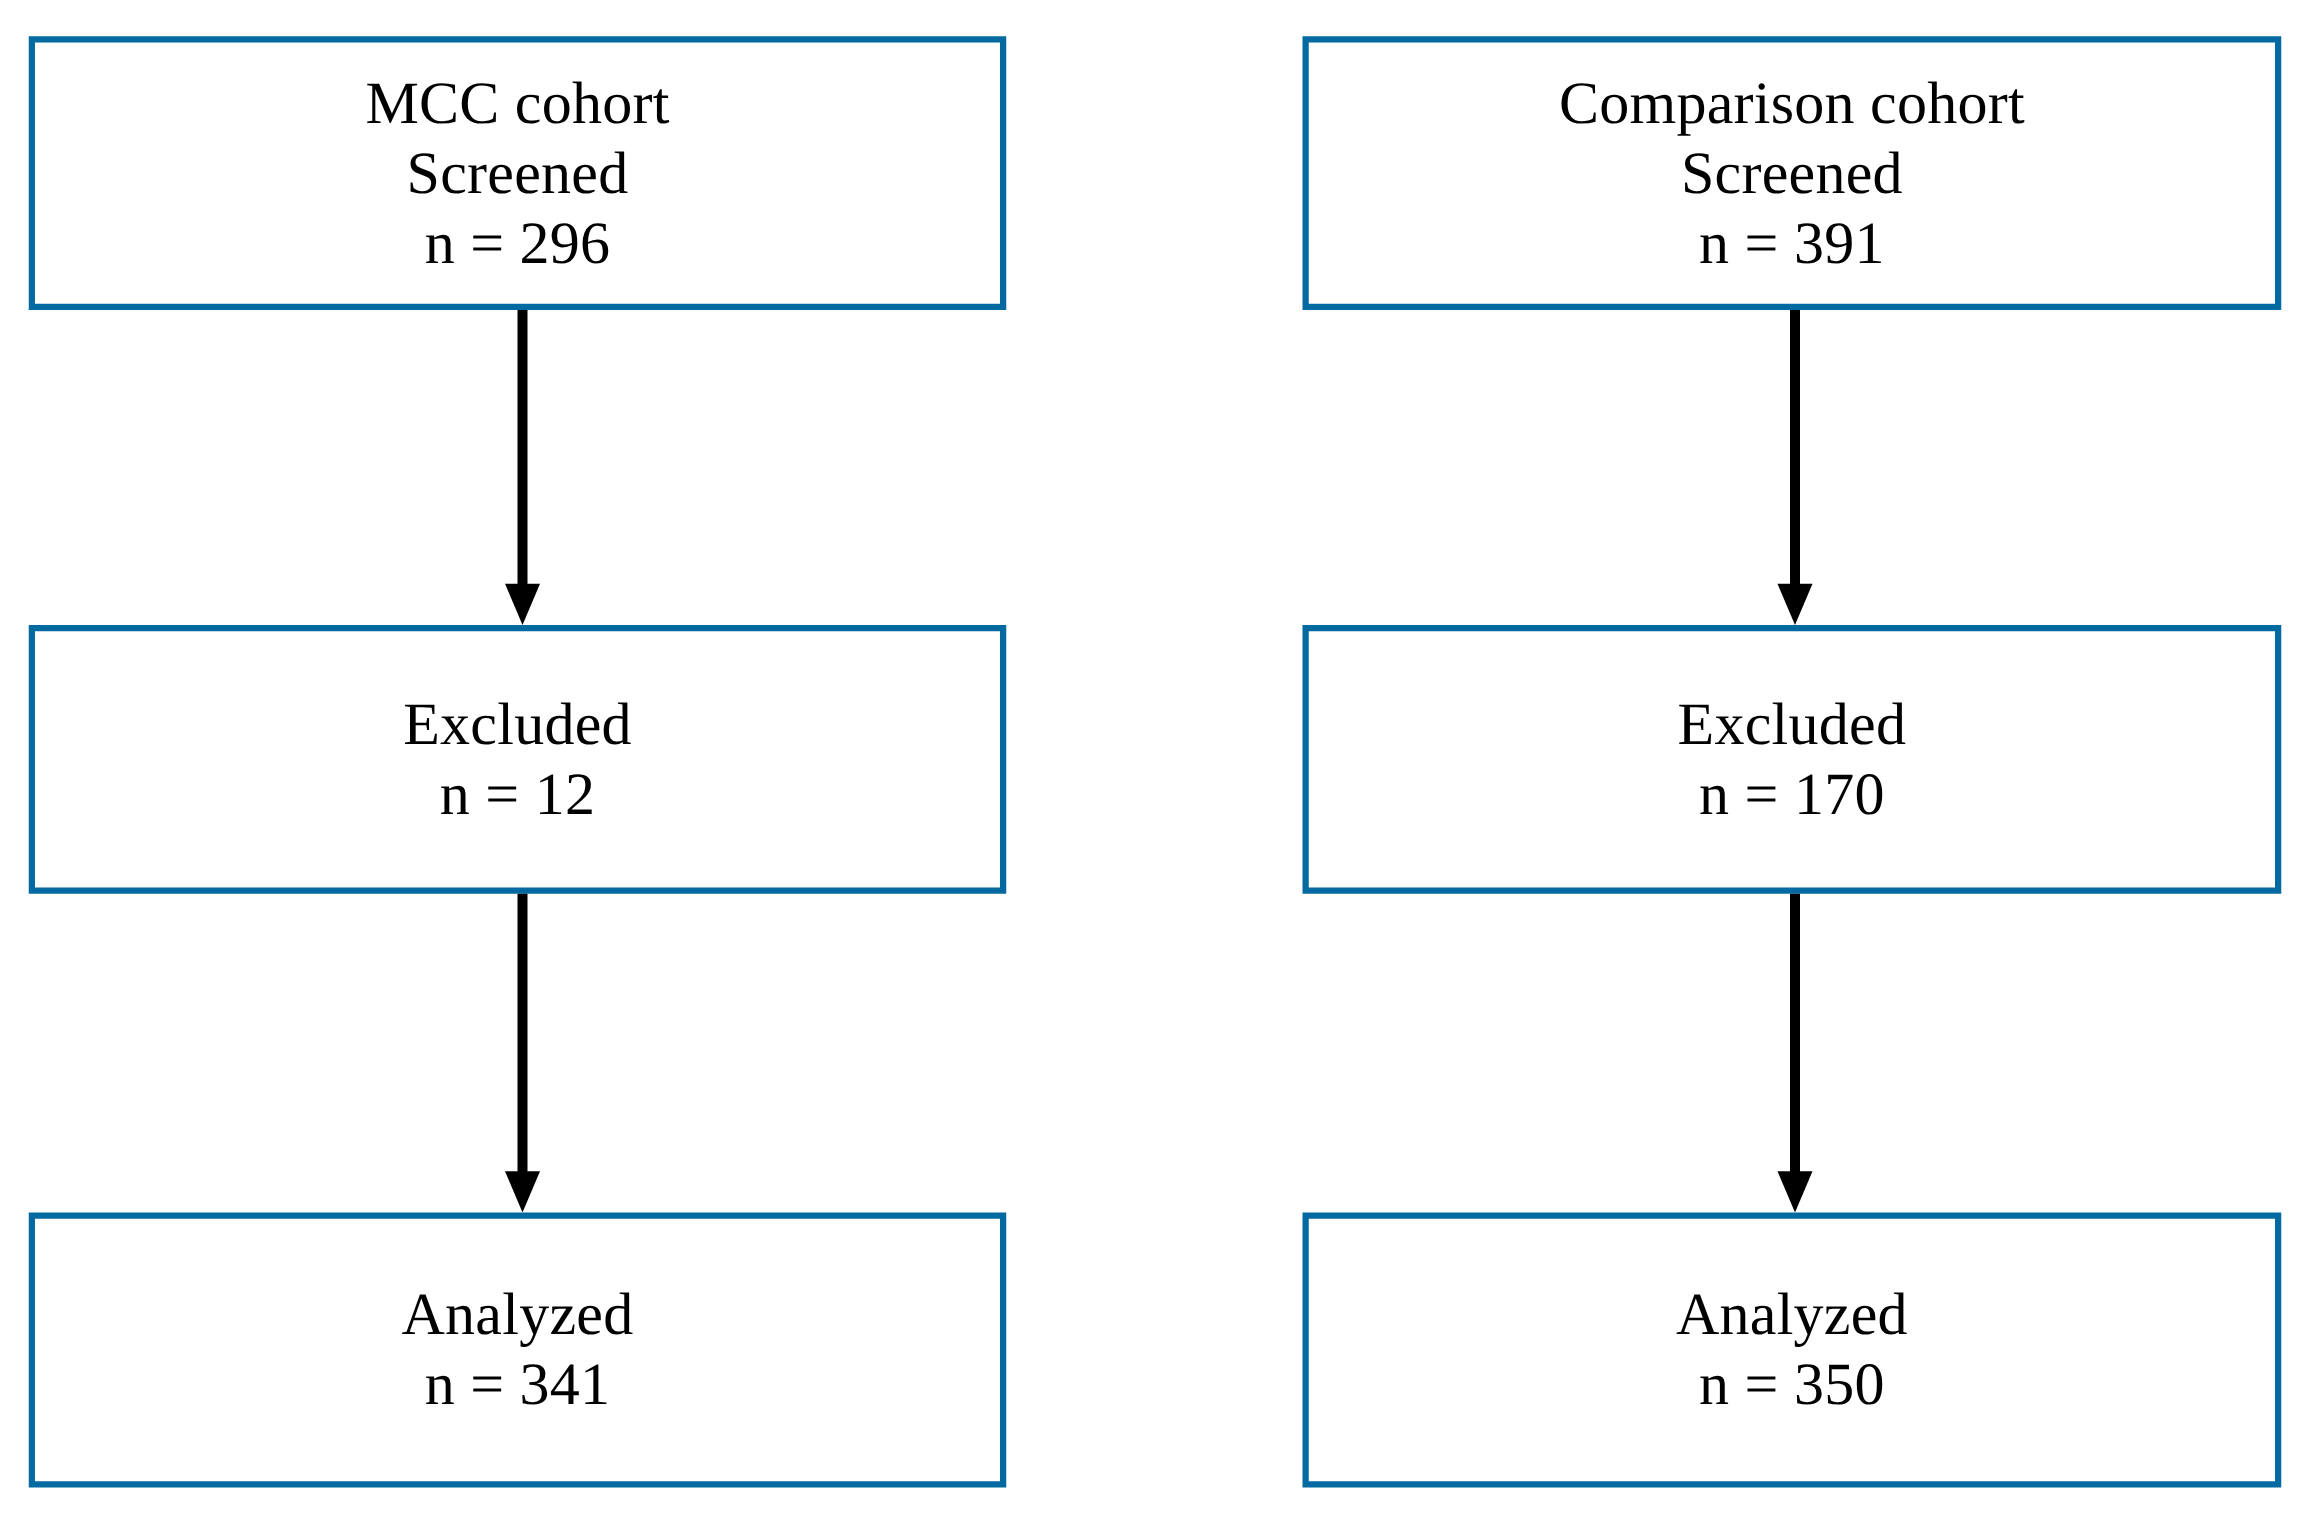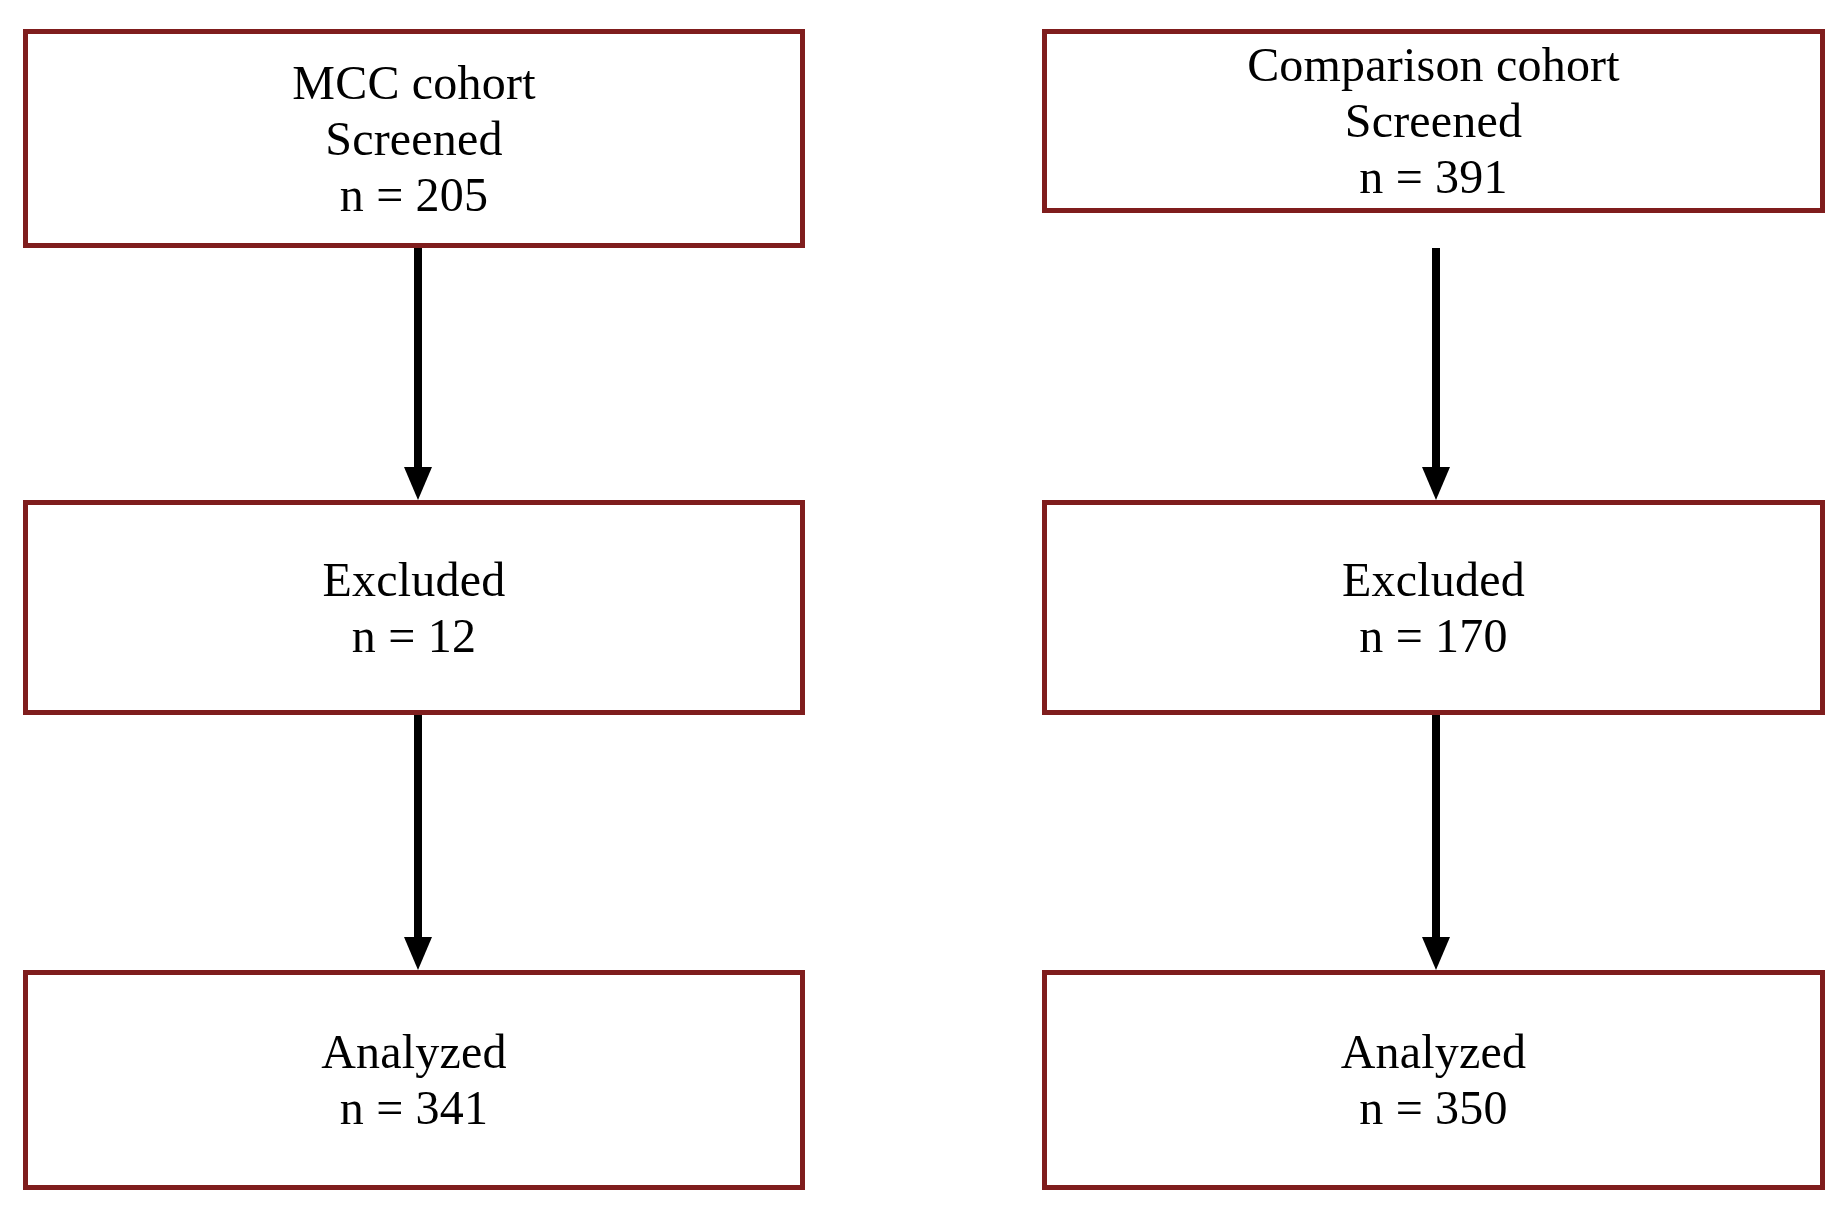--- a/index.html
+++ b/index.html
@@ -12,21 +12,21 @@
     position: relative;
     width: 1848px;
     height: 1219px;
     background: #ffffff;
     overflow: hidden;
     font-family: "Liberation Serif", "DejaVu Serif", serif;
   }
   .flow-box {
     position: absolute;
     box-sizing: border-box;
-    border: 5px solid #7f1d1d;
+    border: 5px solid #0369a1;
     background: #ffffff;
     display: flex;
     flex-direction: column;
     align-items: center;
     justify-content: center;
   }
   .flow-box .line {
     display: block;
     font-size: 48px;
     line-height: 56px;
@@ -45,21 +45,21 @@
   }
 </style>
 </head>
 <body>
 
 <div id="canvas">
 
   <div class="flow-box" style="left:23px; top:29px; width:782px; height:219px;">
     <span class="line">MCC cohort</span>
     <span class="line">Screened</span>
-    <span class="line">n = 205</span>
+    <span class="line">n = 296</span>
   </div>
 
   <span class="arrow" style="left:403px; top:248px; width:30px; height:252px;">
     <svg width="30" height="252" viewBox="0 0 30 252" aria-hidden="true">
       <line x1="15" y1="0" x2="15" y2="222" stroke="#000000" stroke-width="8"></line>
       <polygon points="1,219 29,219 15,252" fill="#000000"></polygon>
     </svg>
   </span>
 
   <div class="flow-box" style="left:23px; top:500px; width:782px; height:215px;">
@@ -72,21 +72,21 @@
       <line x1="15" y1="0" x2="15" y2="225" stroke="#000000" stroke-width="8"></line>
       <polygon points="1,222 29,222 15,255" fill="#000000"></polygon>
     </svg>
   </span>
 
   <div class="flow-box" style="left:23px; top:970px; width:782px; height:220px;">
     <span class="line">Analyzed</span>
     <span class="line">n = 341</span>
   </div>
 
-  <div class="flow-box" style="left:1042px; top:29px; width:783px; height:184px;">
+  <div class="flow-box" style="left:1042px; top:29px; width:783px; height:219px;">
     <span class="line">Comparison cohort</span>
     <span class="line">Screened</span>
     <span class="line">n = 391</span>
   </div>
 
   <span class="arrow" style="left:1421px; top:248px; width:30px; height:252px;">
     <svg width="30" height="252" viewBox="0 0 30 252" aria-hidden="true">
       <line x1="15" y1="0" x2="15" y2="222" stroke="#000000" stroke-width="8"></line>
       <polygon points="1,219 29,219 15,252" fill="#000000"></polygon>
     </svg>

